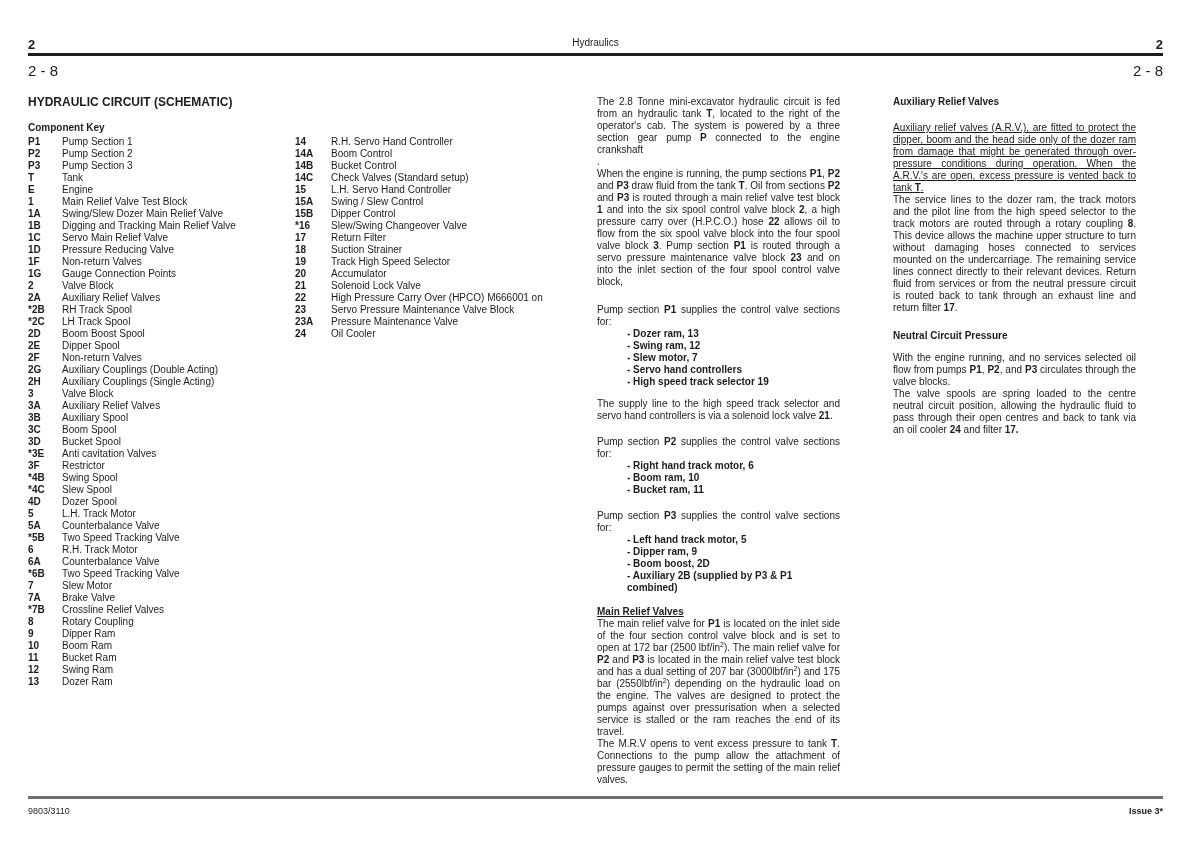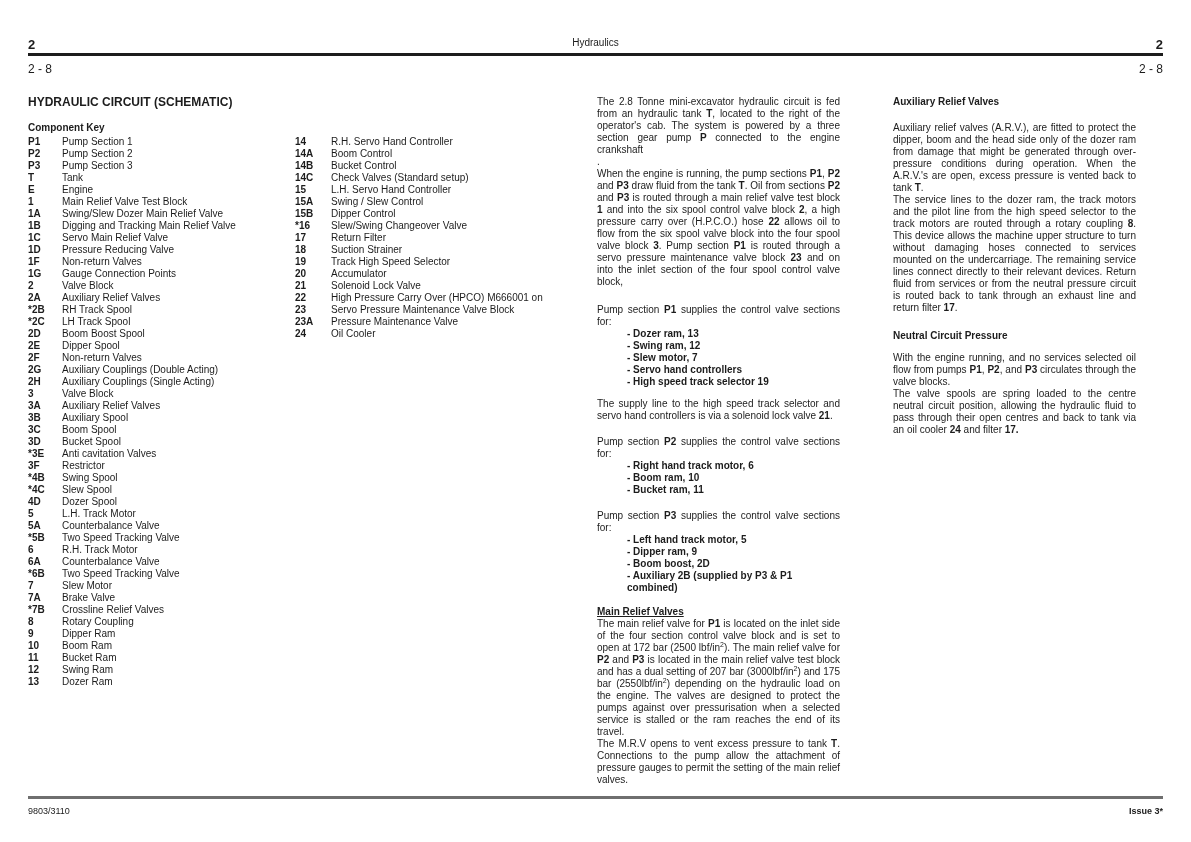--- a/index.html
+++ b/index.html
@@ -7,21 +7,21 @@
     position:relative;width:1191px;height:842px;background:#ffffff;
     font-family:"Liberation Sans","DejaVu Sans",sans-serif;color:#1c1c1c;
     overflow:hidden;margin:0 auto;
   }
   
   .hdr-num{position:absolute;top:37px;font-size:13px;font-weight:bold;}
   .hdr-num.left{left:28px;}
   .hdr-num.right{right:28px;}
   .hdr-title{position:absolute;top:37px;left:0;width:100%;text-align:center;font-size:10px;}
   .hdr-rule{position:absolute;top:53px;left:28px;width:1135px;height:3px;background:#1c1c1c;}
-  .subpage{position:absolute;top:62px;font-size:12px;}
+  .subpage{position:absolute;top:62px;font-size:15px;}
   .subpage.left{left:28px;}
   .subpage.right{right:28px;}
   
   .ftr-rule{position:absolute;top:796px;left:28px;width:1135px;height:3px;background:#6f6f6f;}
   .ftr-txt{position:absolute;top:806px;font-size:9px;}
   .ftr-txt.left{left:28px;}
   .ftr-txt.right{right:28px;font-weight:bold;}
   
   .col{position:absolute;top:96px;font-size:10px;line-height:12px;}
   #left-col{left:28px;width:585px;}
@@ -344,21 +344,21 @@
         <div class="dash-item">- Boom boost, <b>2D</b></div>
         <div class="dash-item">- Auxiliary <b>2B</b> (supplied by <b>P3</b> &amp; <b>P1</b> combined)</div>
       </div>
       <p class="bh" style="margin-top: 12px; text-decoration: underline;">Main Relief Valves</p>
       <p class="para" style="margin-top: 0px;">The main relief valve for <b>P1</b> is located on the inlet side of the four section control valve block and is set to open at 172 bar (2500 lbf/in<sup>2</sup>). The main relief valve for <b>P2</b> and <b>P3</b> is located in the main relief  valve test block and has a dual setting of 207 bar (3000lbf/in<sup>2</sup>) and 175 bar (2550lbf/in<sup>2</sup>) depending on the hydraulic load on the engine. The valves are designed to protect the pumps against over pressurisation when a selected service is stalled or the ram reaches the end of its travel.</p>
       <p class="para" style="margin-top: 0px;">The M.R.V opens to vent excess pressure to tank <b>T</b>. Connections to the pump allow the attachment of pressure gauges to permit the setting of the main relief valves.</p>
     </div>
 
   <div class="col" id="right-col">
       <p class="bh" style="margin-top: 0px;">Auxiliary Relief Valves</p>
-      <p class="para" style="margin-top: 14px;">Auxiliary relief valves (A.R.V.), are fitted to protect the dipper, boom and the head side only of the dozer ram from damage that might be generated through over-pressure conditions during operation. When the A.R.V.'s are open, excess pressure is vented back to tank <b>T</b>.</p>
+      <p class="para" style="margin-top: 14px; text-decoration: underline;">Auxiliary relief valves (A.R.V.), are fitted to protect the dipper, boom and the head side only of the dozer ram from damage that might be generated through over-pressure conditions during operation. When the A.R.V.'s are open, excess pressure is vented back to tank <b>T</b>.</p>
       <p class="para" style="margin-top: 0px;">The service lines to the dozer ram, the track motors and the pilot line from the high speed selector to the track motors are routed through a rotary coupling <b>8</b>. This device allows the machine upper structure to turn without damaging hoses connected to services mounted on the undercarriage. The remaining service lines connect directly to their relevant devices. Return fluid from services or from the neutral pressure circuit is routed back to tank through an exhaust line and return filter <b>17</b>.</p>
       <p class="bh" style="margin-top: 16px;">Neutral Circuit Pressure</p>
       <p class="para" style="margin-top: 10px;">With the engine running, and no services selected oil flow from pumps <b>P1</b>, <b>P2</b>, and <b>P3</b> circulates through the valve blocks.</p>
       <p class="para" style="margin-top: 0px;">The valve spools are spring loaded to the centre neutral circuit position, allowing the hydraulic fluid to pass through their open centres and back to tank via an oil cooler <b>24</b> and filter <b>17.</b></p>
     </div>
 
   <div class="ftr-rule"></div>
   <div class="ftr-txt left">9803/3110</div>
   <div class="ftr-txt right">Issue 3*</div>
 

